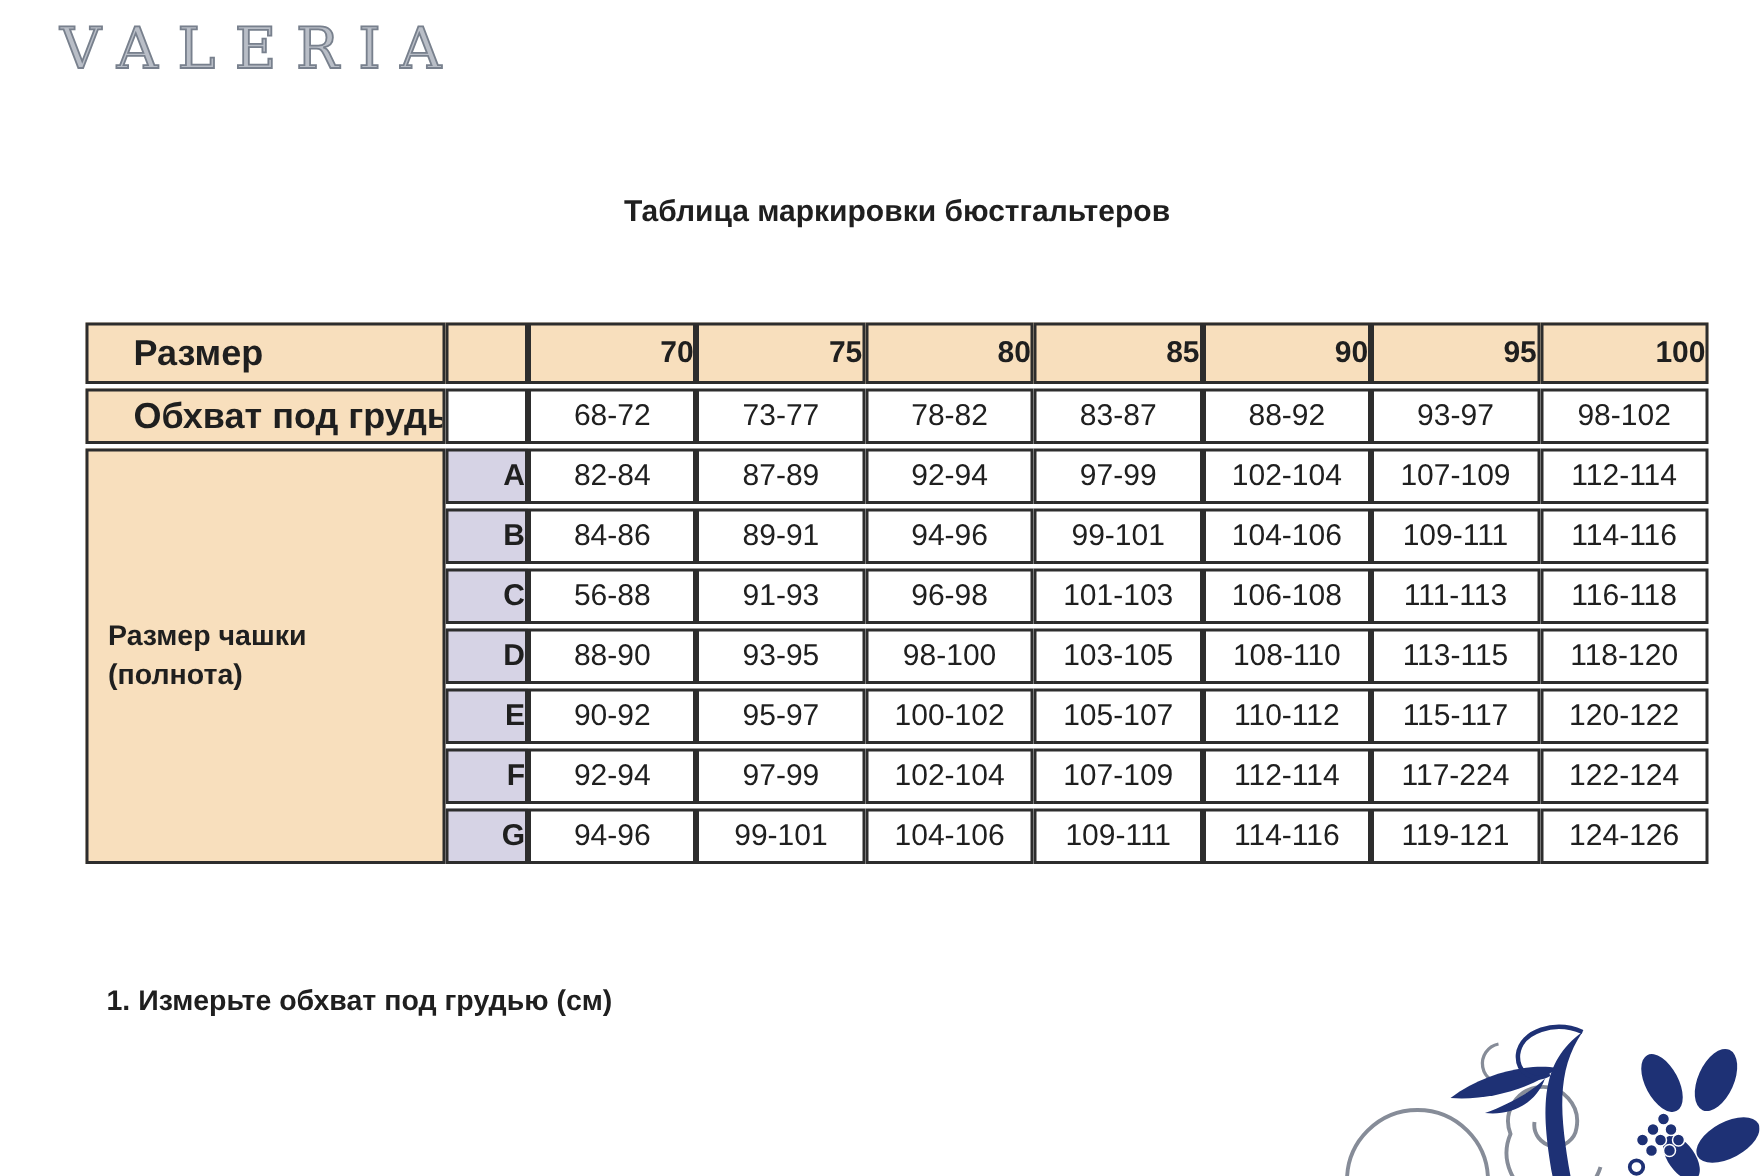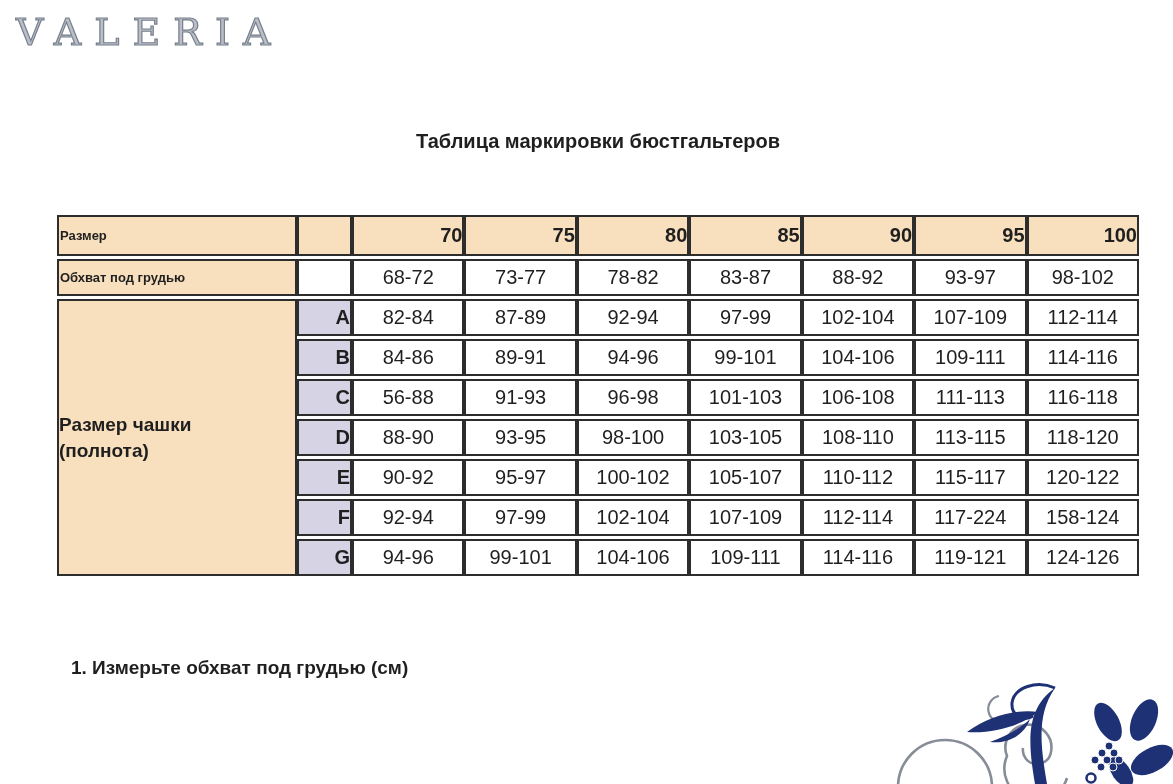--- a/index.html
+++ b/index.html
@@ -6,21 +6,21 @@
   body{
     width:1173px;height:784px;position:relative;overflow:hidden;
     background:#ffffff;
     font-family:"Liberation Sans", sans-serif;
     color:var(--text,#1f1f1f);
   }
   .page{position:absolute;inset:0;}
 
   
   .logo{
-    position:absolute;left:16px;top:12px;
+    position:absolute;left:40px;top:12px;
     font-family:"DejaVu Serif", serif;
     font-size:38px;line-height:1.1;font-weight:400;
     letter-spacing:13px;
     color:var(--logo-gray,#b9bec7);
     -webkit-text-stroke:1.2px #78808d;
   }
 
   
   .title{
     position:absolute;left:57px;top:130px;width:1082px;margin:0;
@@ -38,24 +38,24 @@
     height:37px;padding:0;
     text-align:center;vertical-align:middle;
     font-size:20px;color:var(--text,#1f1f1f);
     background:#ffffff;overflow:hidden;white-space:nowrap;
   }
   .size-table tr.row-header td{height:41px;}
   .size-table td.peach{background:var(--header-bg,#f8dfbd);}
   .size-table td.lav{background:var(--cup-bg,#d6d3e5);}
   .size-table td.bold{font-weight:bold;text-align:right;}
   .size-table td.label{
-    text-align:left;padding-left:1px;font-weight:bold;font-size:13px;
+    text-align:left;padding-left:30px;font-weight:bold;font-size:24px;
   }
   .size-table td.cuplabel{
-    text-align:left;font-weight:bold;font-size:19px;
+    text-align:left;padding-left:13px;font-weight:bold;font-size:19px;
     line-height:1.35;white-space:normal;
   }
 
   
   .instructions{
     position:absolute;left:71px;top:657px;
     font-size:19px;font-weight:bold;color:var(--text,#1f1f1f);
   }
   .instructions p{margin:0 0 23px 0;}
 
@@ -161,21 +161,21 @@
           <td>120-122</td>
         </tr>
         <tr>
           <td class="lav bold">F</td>
           <td>92-94</td>
           <td>97-99</td>
           <td>102-104</td>
           <td>107-109</td>
           <td>112-114</td>
           <td>117-224</td>
-          <td>158-124</td>
+          <td>122-124</td>
         </tr>
         <tr>
           <td class="lav bold">G</td>
           <td>94-96</td>
           <td>99-101</td>
           <td>104-106</td>
           <td>109-111</td>
           <td>114-116</td>
           <td>119-121</td>
           <td>124-126</td>

